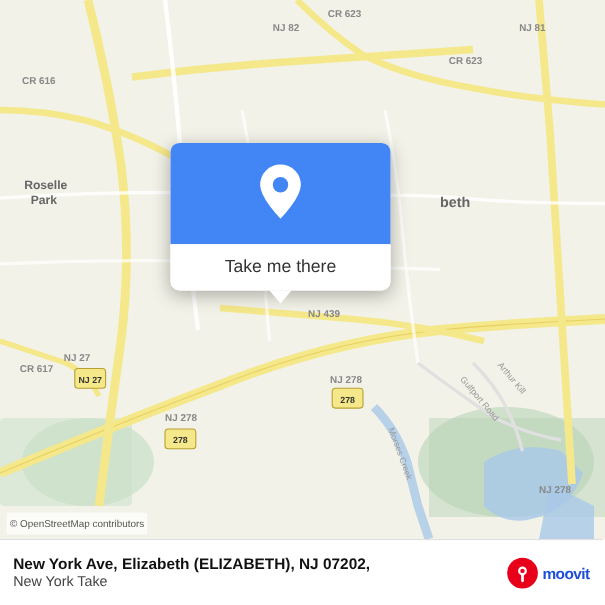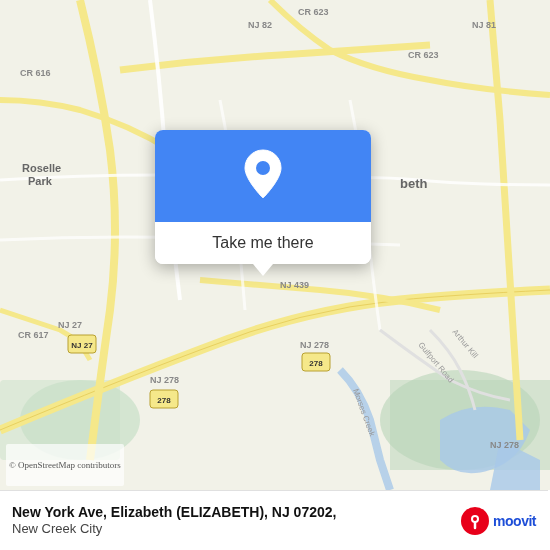--- a/index.html
+++ b/index.html
@@ -25,21 +25,21 @@
       position: absolute;
       top: 0; left: 0;
       width: 100%; height: 100%;
     }
 
     
     #popup-card {
       position: absolute;
       top: 130px;
       left: 155px;
-      width: 216px;
+      width: 200px;
       background: white;
       border-radius: 8px;
       box-shadow: 0 4px 16px rgba(0,0,0,0.3);
       display: flex;
       flex-direction: column;
       align-items: center;
       overflow: visible;
       z-index: 10;
     }
 
@@ -225,29 +225,29 @@
 
       <svg id="location-pin" viewBox="0 0 44 52" xmlns="http://www.w3.org/2000/svg">
         <path d="M22 2 C12 2 4 10 4 20 C4 32 22 50 22 50 C22 50 40 32 40 20 C40 10 32 2 22 2 Z" fill="white" stroke="white" stroke-width="1"></path>
         <circle cx="22" cy="20" r="7" fill="#4285f4"></circle>
       </svg>
     </div>
     <button id="popup-button">Take me there</button>
     <div id="popup-pointer"></div>
   </div>
 
-  <div style="position:absolute; bottom:4px; left:6px; font-size:9px; color:#555; background:rgba(255,255,255,0.7); padding:16px 3px; border-radius:2px;font-family:Liberation Serif, serif;">
+  <div style="position:absolute; bottom:4px; left:6px; font-size:9px; color:#555; background:rgba(255,255,255,0.7); padding:5px 3px; border-radius:2px;">
     <span>© OpenStreetMap contributors</span>
   </div>
 </div>
 
 <div id="bottom-bar">
   <div id="address-block">
     <div id="address-text">New York Ave, Elizabeth (ELIZABETH), NJ 07202,</div>
-    <div id="city-text">New Creek City</div>
+    <div id="city-text">New York Take</div>
   </div>
   <div id="moovit-logo">
     <div id="moovit-icon">
       <svg width="18" height="18" viewBox="0 0 18 18" xmlns="http://www.w3.org/2000/svg">
         <circle cx="9" cy="7" r="4" fill="white"></circle>
         <circle cx="9" cy="7" r="2" fill="#e8001a"></circle>
         <path d="M9 11 L9 16" stroke="white" stroke-width="2.5" stroke-linecap="round"></path>
       </svg>
     </div>
     <span id="moovit-text">moovit</span>

